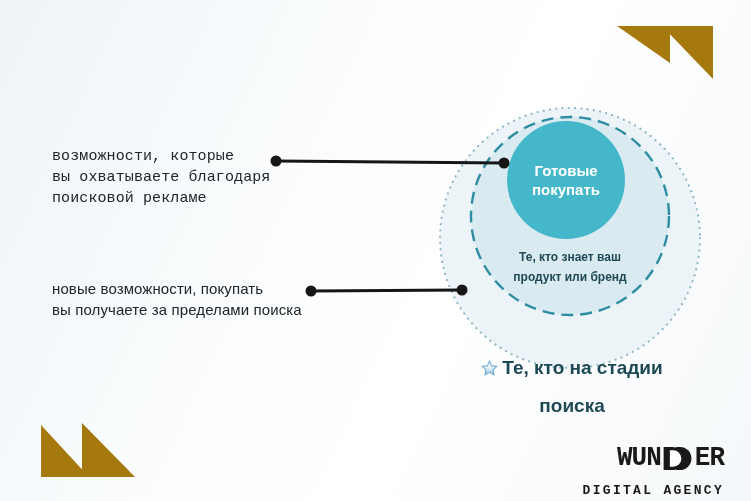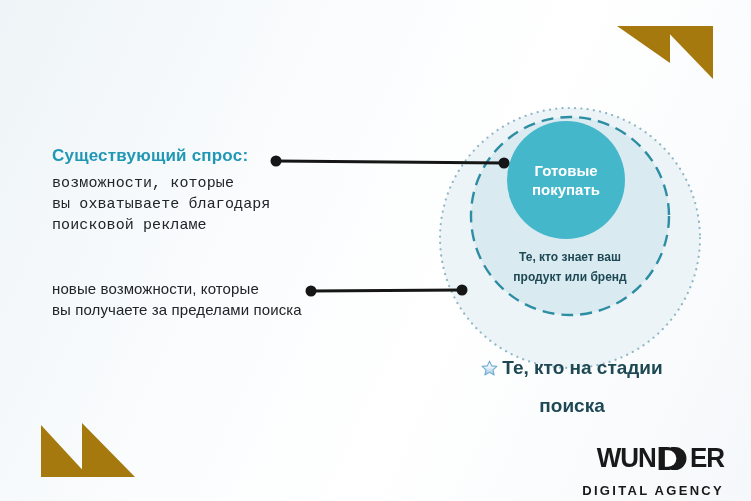--- a/index.html
+++ b/index.html
@@ -64,20 +64,21 @@
     margin-right: 4px;
   }
   
   .logo {
     position: absolute;
     right: 27px;
     top: 447px;
     display: flex;
     flex-direction: column;
     align-items: flex-end;
+    font-family: Liberation Mono, monospace;
   }
   .wordmark {
     display: flex;
     align-items: flex-end;
     height: 23px;
   }
   .wordmark .letters {
     font-size: 26px;
     font-weight: 800;
     line-height: 23px;
@@ -120,28 +121,27 @@
       <circle cx="504" cy="163" r="5.5" stroke="none"></circle>
     </g>
     <g stroke="#161616" fill="#161616">
       <line x1="311" y1="291" x2="462" y2="290" stroke-width="3.2"></line>
       <circle cx="311" cy="291" r="5.5" stroke="none"></circle>
       <circle cx="462" cy="290" r="5.5" stroke="none"></circle>
     </g>
   </svg>
 
   <div class="anno anno-1">
-    <div class="anno-title" style="color: rgb(33, 151, 182);">Существующий спрос:</div>
     <div class="anno-body" style="color: rgb(33, 37, 41); font-family: Liberation Mono, monospace;">возможности, которые
 вы охватываете благодаря
 поисковой рекламе</div>
   </div>
 
   <div class="anno anno-2">
-    <div class="anno-body" style="color: rgb(33, 37, 41);">новые возможности, которые
+    <div class="anno-body" style="color: rgb(33, 37, 41);">новые возможности, покупать
 вы получаете за пределами поиска</div>
   </div>
 
   <div class="circle-label label-inner">Готовые
 покупать</div>
 
   <div class="circle-label label-middle" style="color: rgb(30, 72, 84);">Те, кто знает ваш
 продукт или бренд</div>
 
   <div class="circle-label label-outer" style="color: rgb(30, 72, 84);">

